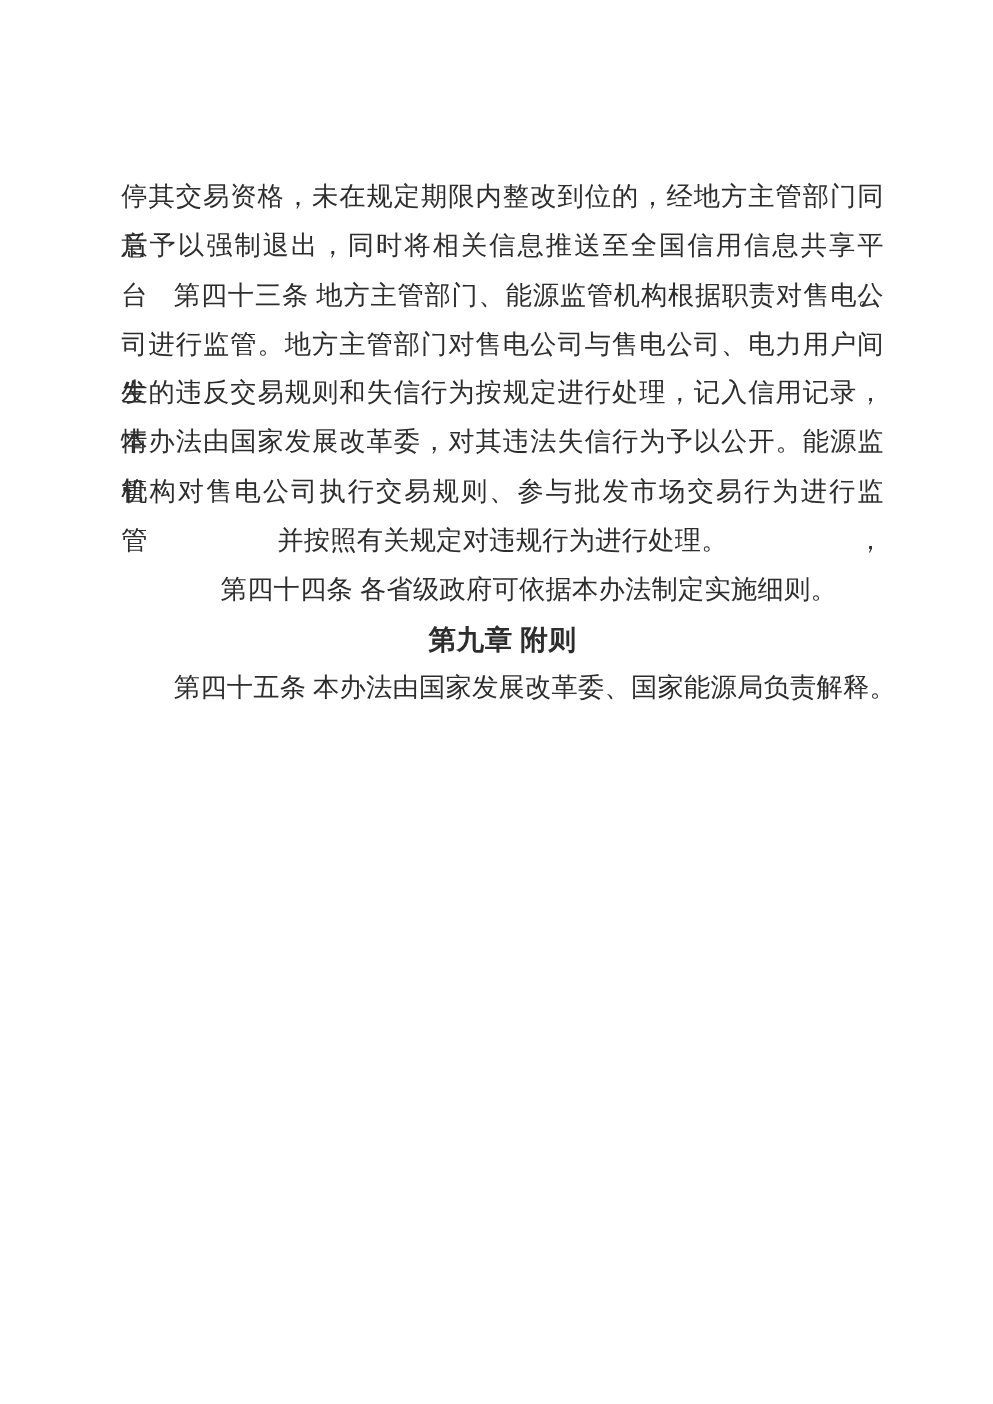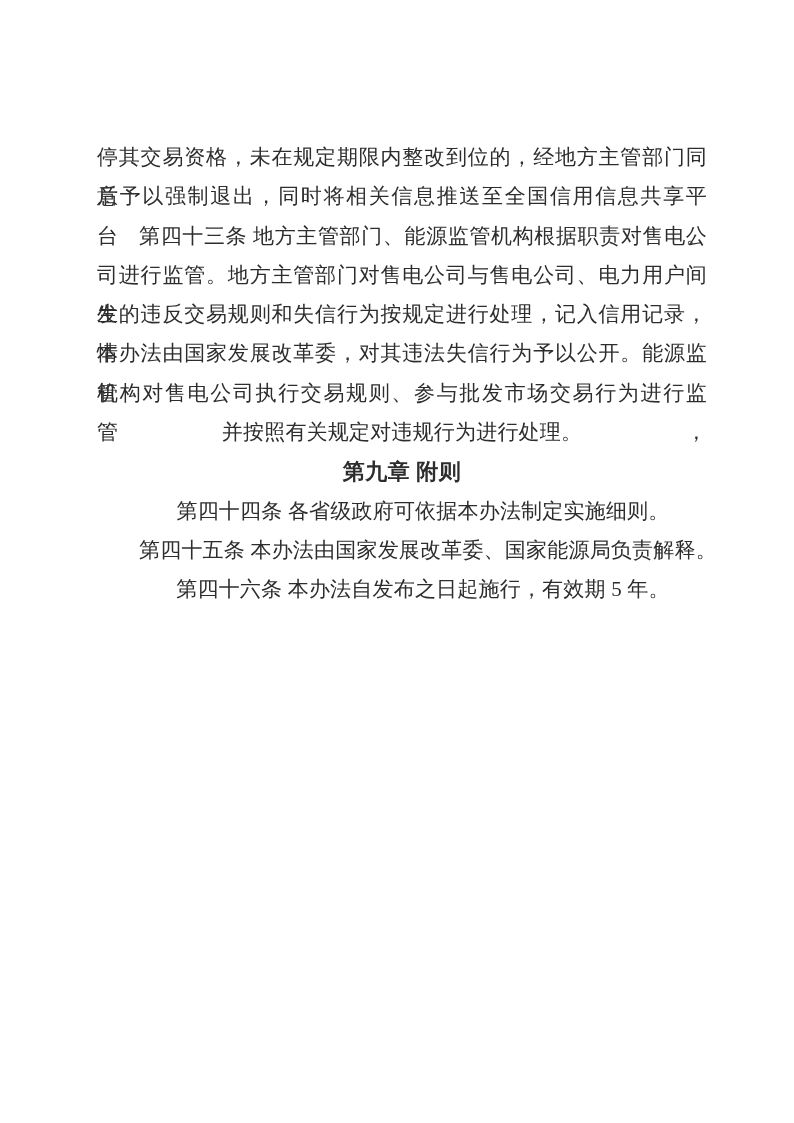--- a/index.html
+++ b/index.html
@@ -51,18 +51,17 @@
 <div class="page">
   <div class="text-block">
     <div class="line j">停其交易资格，未在规定期限内整改到位的，经地方主管部门同意</div>
     <div class="line j">后予以强制退出，同时将相关信息推送至全国信用信息共享平台。</div>
     <div class="line j indent">第四十三条 地方主管部门、能源监管机构根据职责对售电公</div>
     <div class="line j">司进行监管。地方主管部门对售电公司与售电公司、电力用户间发</div>
     <div class="line j">生的违反交易规则和失信行为按规定进行处理，记入信用记录，情</div>
     <div class="line j">本办法由国家发展改革委，对其违法失信行为予以公开。能源监管</div>
     <div class="line j">机构对售电公司执行交易规则、参与批发市场交易行为进行监管，</div>
     <div class="line left">并按照有关规定对违规行为进行处理。</div>
+    <div class="line left indent">第四十四条 各省级政府可依据本办法制定实施细则。</div>
     <div class="line heading">第九章 附则</div>
-    <div class="line left indent">第四十四条 各省级政府可依据本办法制定实施细则。</div>
     <div class="line left indent">第四十五条 本办法由国家发展改革委、国家能源局负责解释。</div>
-    <div class="line left indent">第四十六条 本办法自发布之日起施行，有效期 5 年。</div>
   </div>
 </div>
 
 </body></html>

